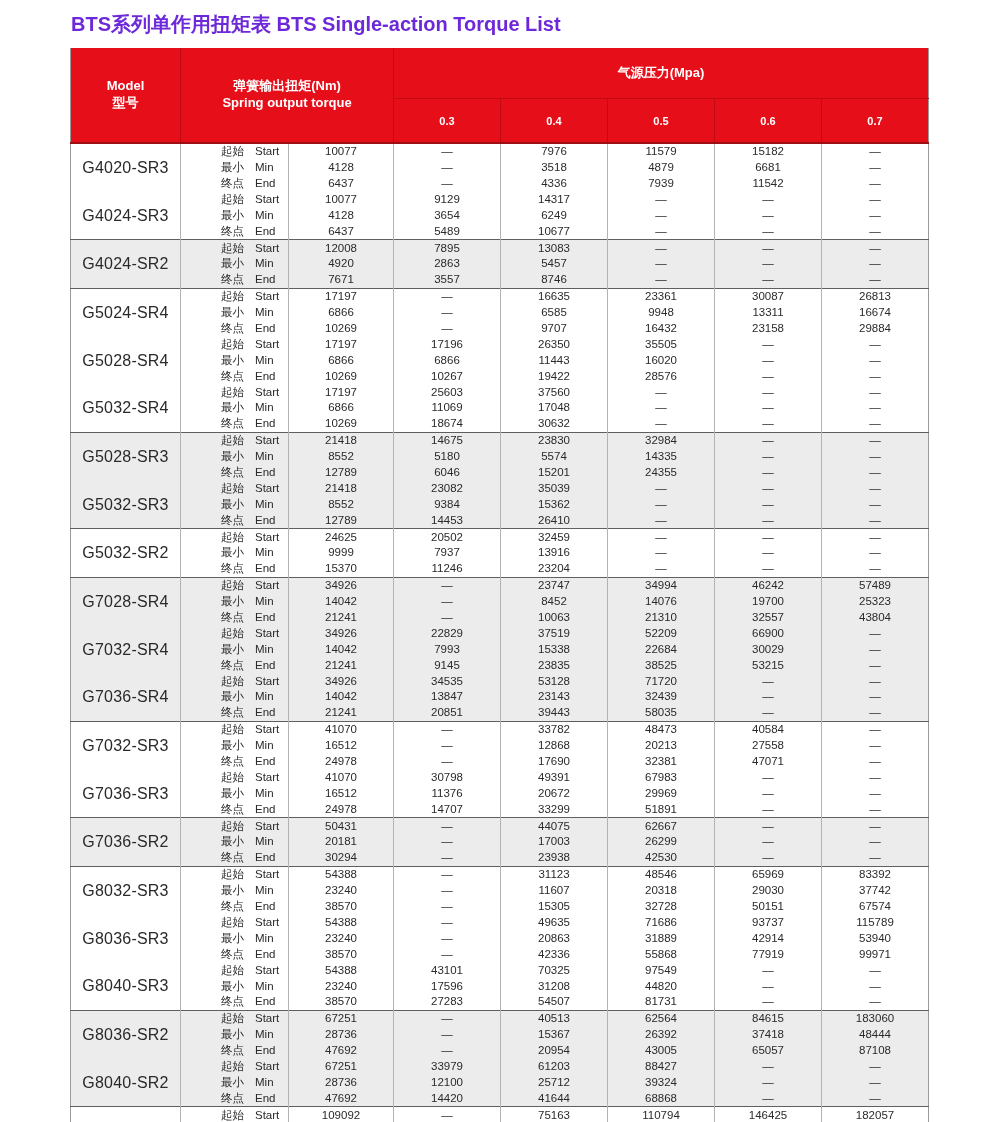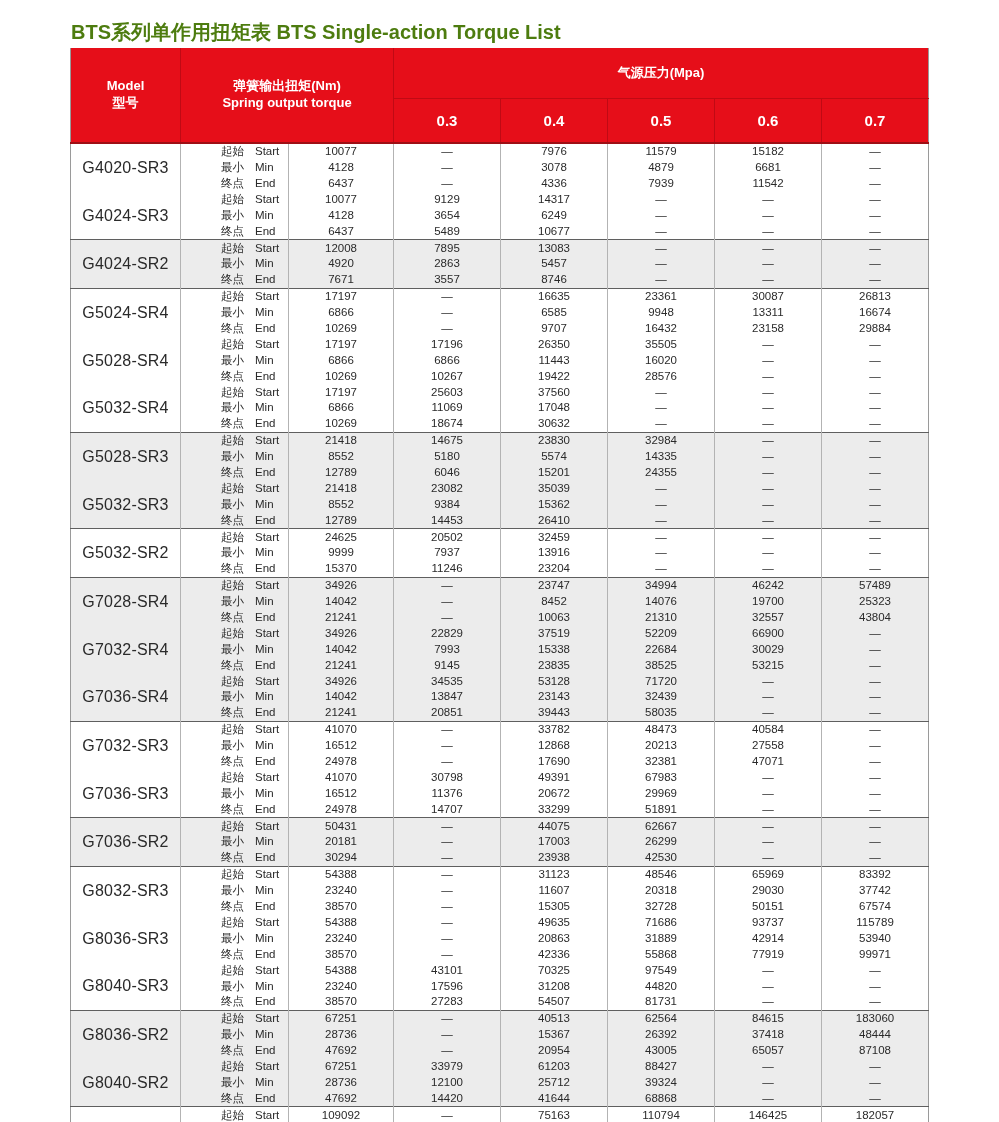--- a/index.html
+++ b/index.html
@@ -3,36 +3,36 @@
 <meta charset="utf-8">
 <style>
   html,body{margin:0;padding:0;}
   body{
     width:999px;height:1122px;position:relative;background:#ffffff;
     font-family:"Liberation Sans","DejaVu Sans",sans-serif;
     -webkit-font-smoothing:antialiased;
   }
   .page-title{
     position:absolute;left:71px;top:11px;
-    font-size:20px;font-weight:700;color:#4d7c0f;white-space:nowrap;margin-top:8px;
+    font-size:20px;font-weight:700;color:#6d28d9;white-space:nowrap;
   }
   table.torque-table{
     position:absolute;left:70px;top:48px;width:858px;
     border-collapse:collapse;table-layout:fixed;
     border-left:1px solid #9a9a9a;border-right:1px solid #9a9a9a;border-bottom:1px solid #8f8f8f;
   }
   thead th{
     background:var(--header-red,#e60e19);color:#ffffff;font-weight:700;
     padding:8px;vertical-align:middle;
     border-left:1px solid var(--header-red-line,#c00a14);
   }
   thead tr:first-child th:first-child{border-left:none;}
   .th-model,.th-spring{font-size:13px;line-height:1.3;border-bottom:2px solid var(--header-bottom-line,#9e0f15);}
   .th-pressure-title{height:34px;font-size:13px;border-bottom:1px solid var(--header-red-line,#c00a14);}
-  .th-level{height:27px;font-size:15px;border-bottom:2px solid var(--header-bottom-line,#9e0f15);}
+  .th-level{height:27px;font-size:11px;border-bottom:2px solid var(--header-bottom-line,#9e0f15);}
   tbody td{
     border-left:1px solid var(--grid-line,#b3b3b3);
     height:15.9px;padding:0;font-size:11.5px;line-height:1;
     text-align:center;color:var(--text,#2a2a2a);overflow:hidden;white-space:nowrap;
   }
   tbody td.model-cell{border-left:none;font-size:16px;letter-spacing:0.2px;}
   tbody tr.shaded td{background:var(--shaded-row,#ececec);}
   tbody tr.group-start td{border-top:1.5px solid var(--group-line,#5f5f5f);}
   td.label-cell{text-align:left;padding-left:40px;}
   td.label-cell .cn{display:inline-block;width:34px;}
@@ -81,21 +81,21 @@
         <td class="value-cell">—</td>
         <td class="value-cell">7976</td>
         <td class="value-cell">11579</td>
         <td class="value-cell">15182</td>
         <td class="value-cell">—</td>
       </tr>
       <tr>
         <td class="label-cell"><span class="cn">最小</span><span class="en">Min</span></td>
         <td class="value-cell">4128</td>
         <td class="value-cell">—</td>
-        <td class="value-cell">3078</td>
+        <td class="value-cell">3518</td>
         <td class="value-cell">4879</td>
         <td class="value-cell">6681</td>
         <td class="value-cell">—</td>
       </tr>
       <tr>
         <td class="label-cell"><span class="cn">终点</span><span class="en">End</span></td>
         <td class="value-cell">6437</td>
         <td class="value-cell">—</td>
         <td class="value-cell">4336</td>
         <td class="value-cell">7939</td>

